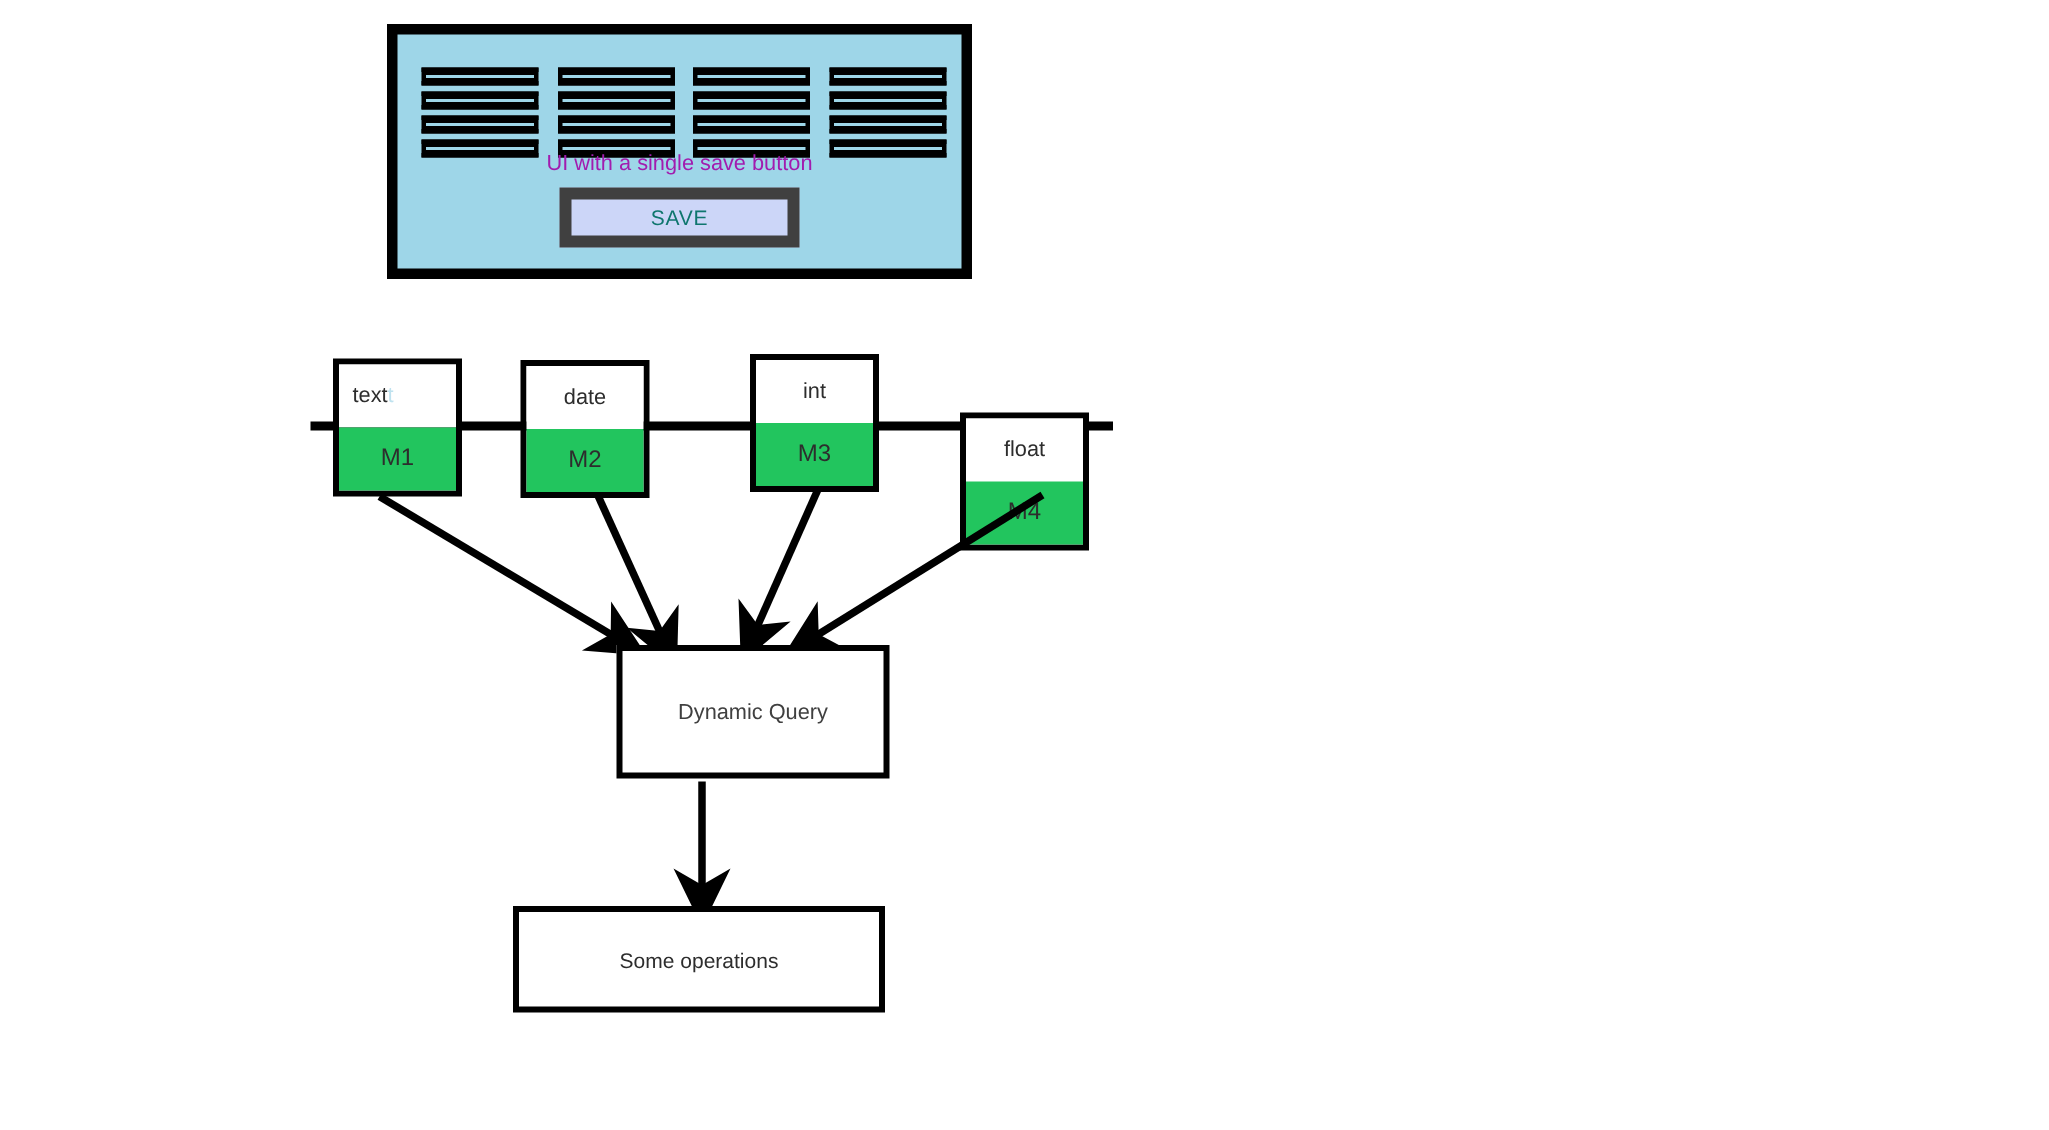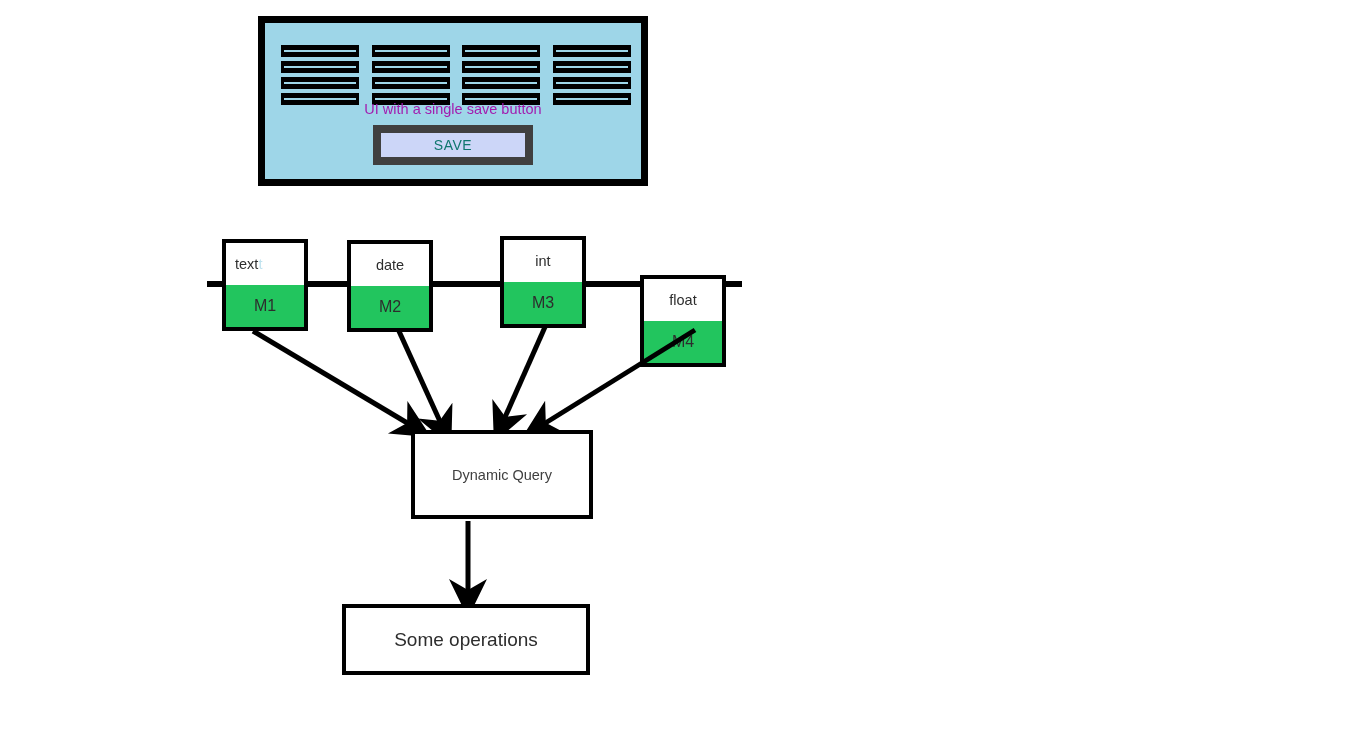--- a/index.html
+++ b/index.html
@@ -167,21 +167,21 @@
     left: 342px;
     top: 604px;
     width: 248px;
     height: 71px;
     border: 4px solid #000000;
     box-sizing: border-box;
     background: #ffffff;
     display: flex;
     align-items: center;
     justify-content: center;
-    font-size: 19px;
+    font-size: 14px;
     color: #2d2d2d;
   }
 
   
   #arrow-layer {
     position: absolute;
     left: 0;
     top: 0;
     width: 1366px;
     height: 753px;

